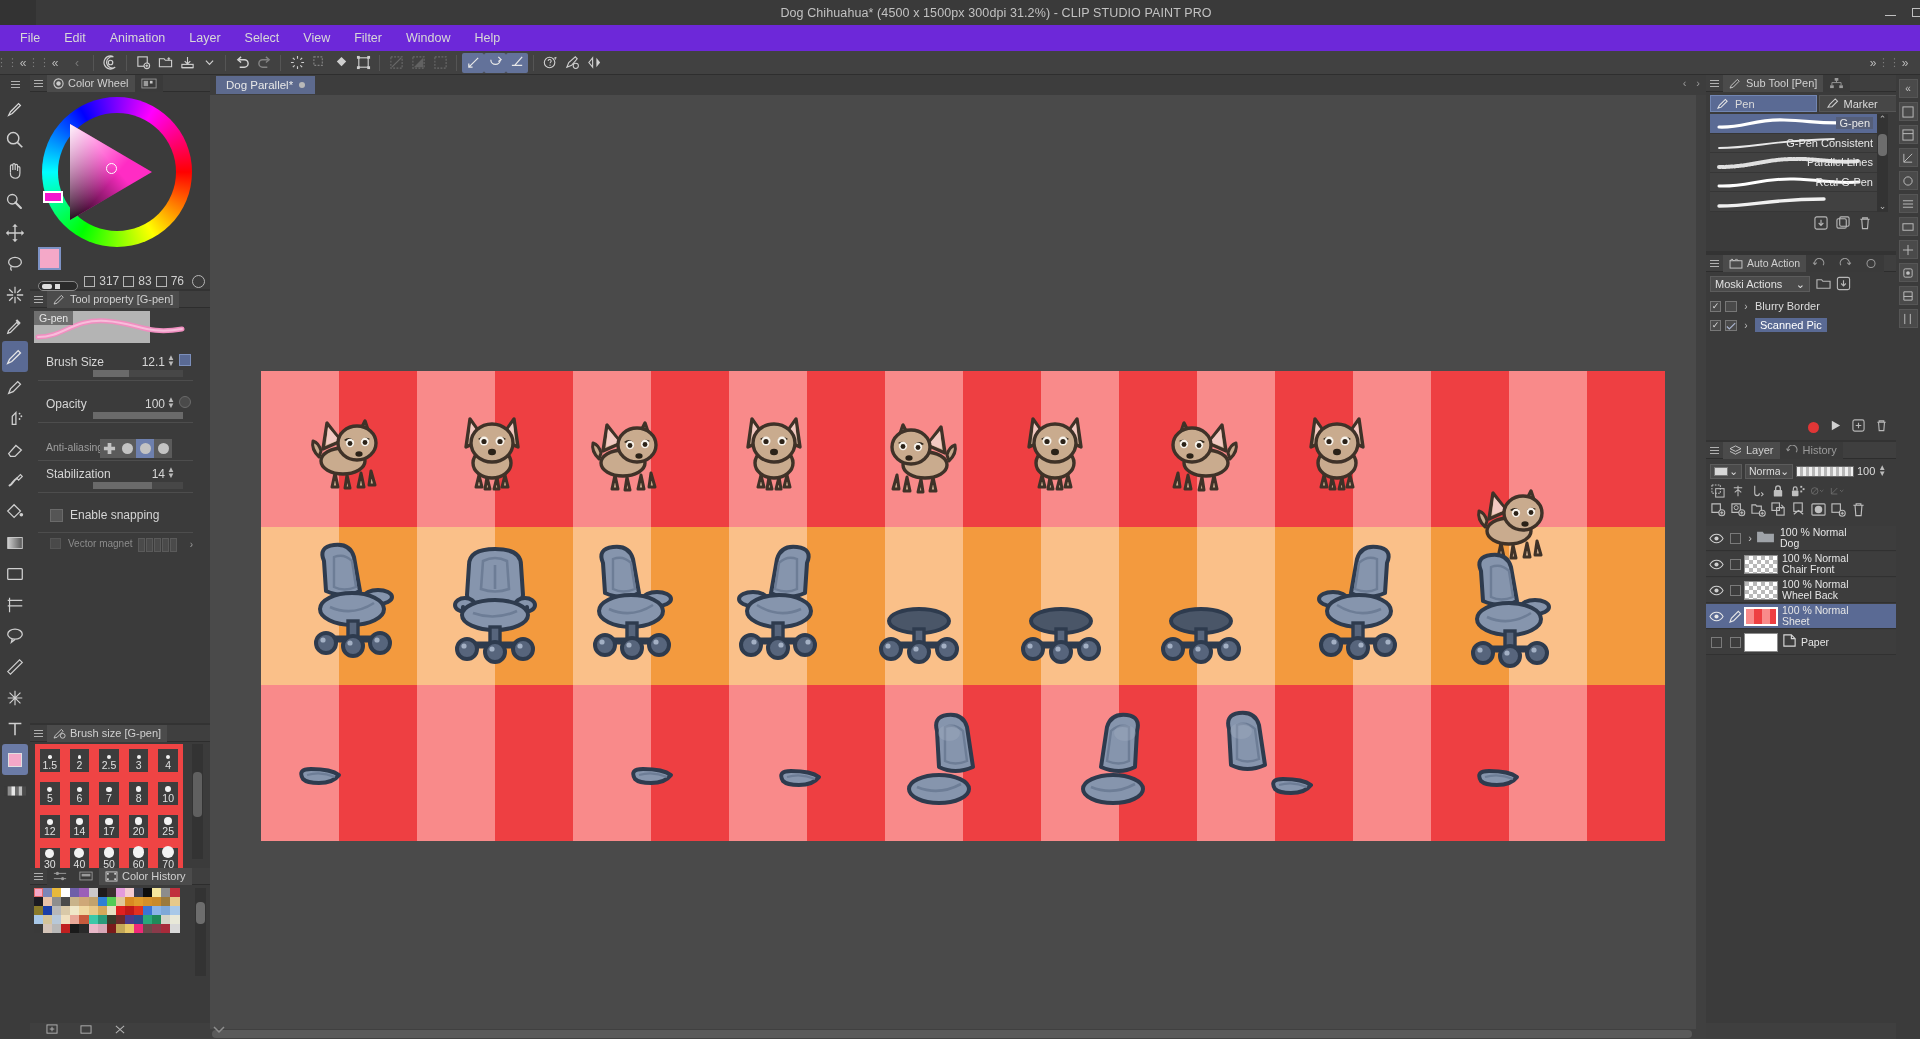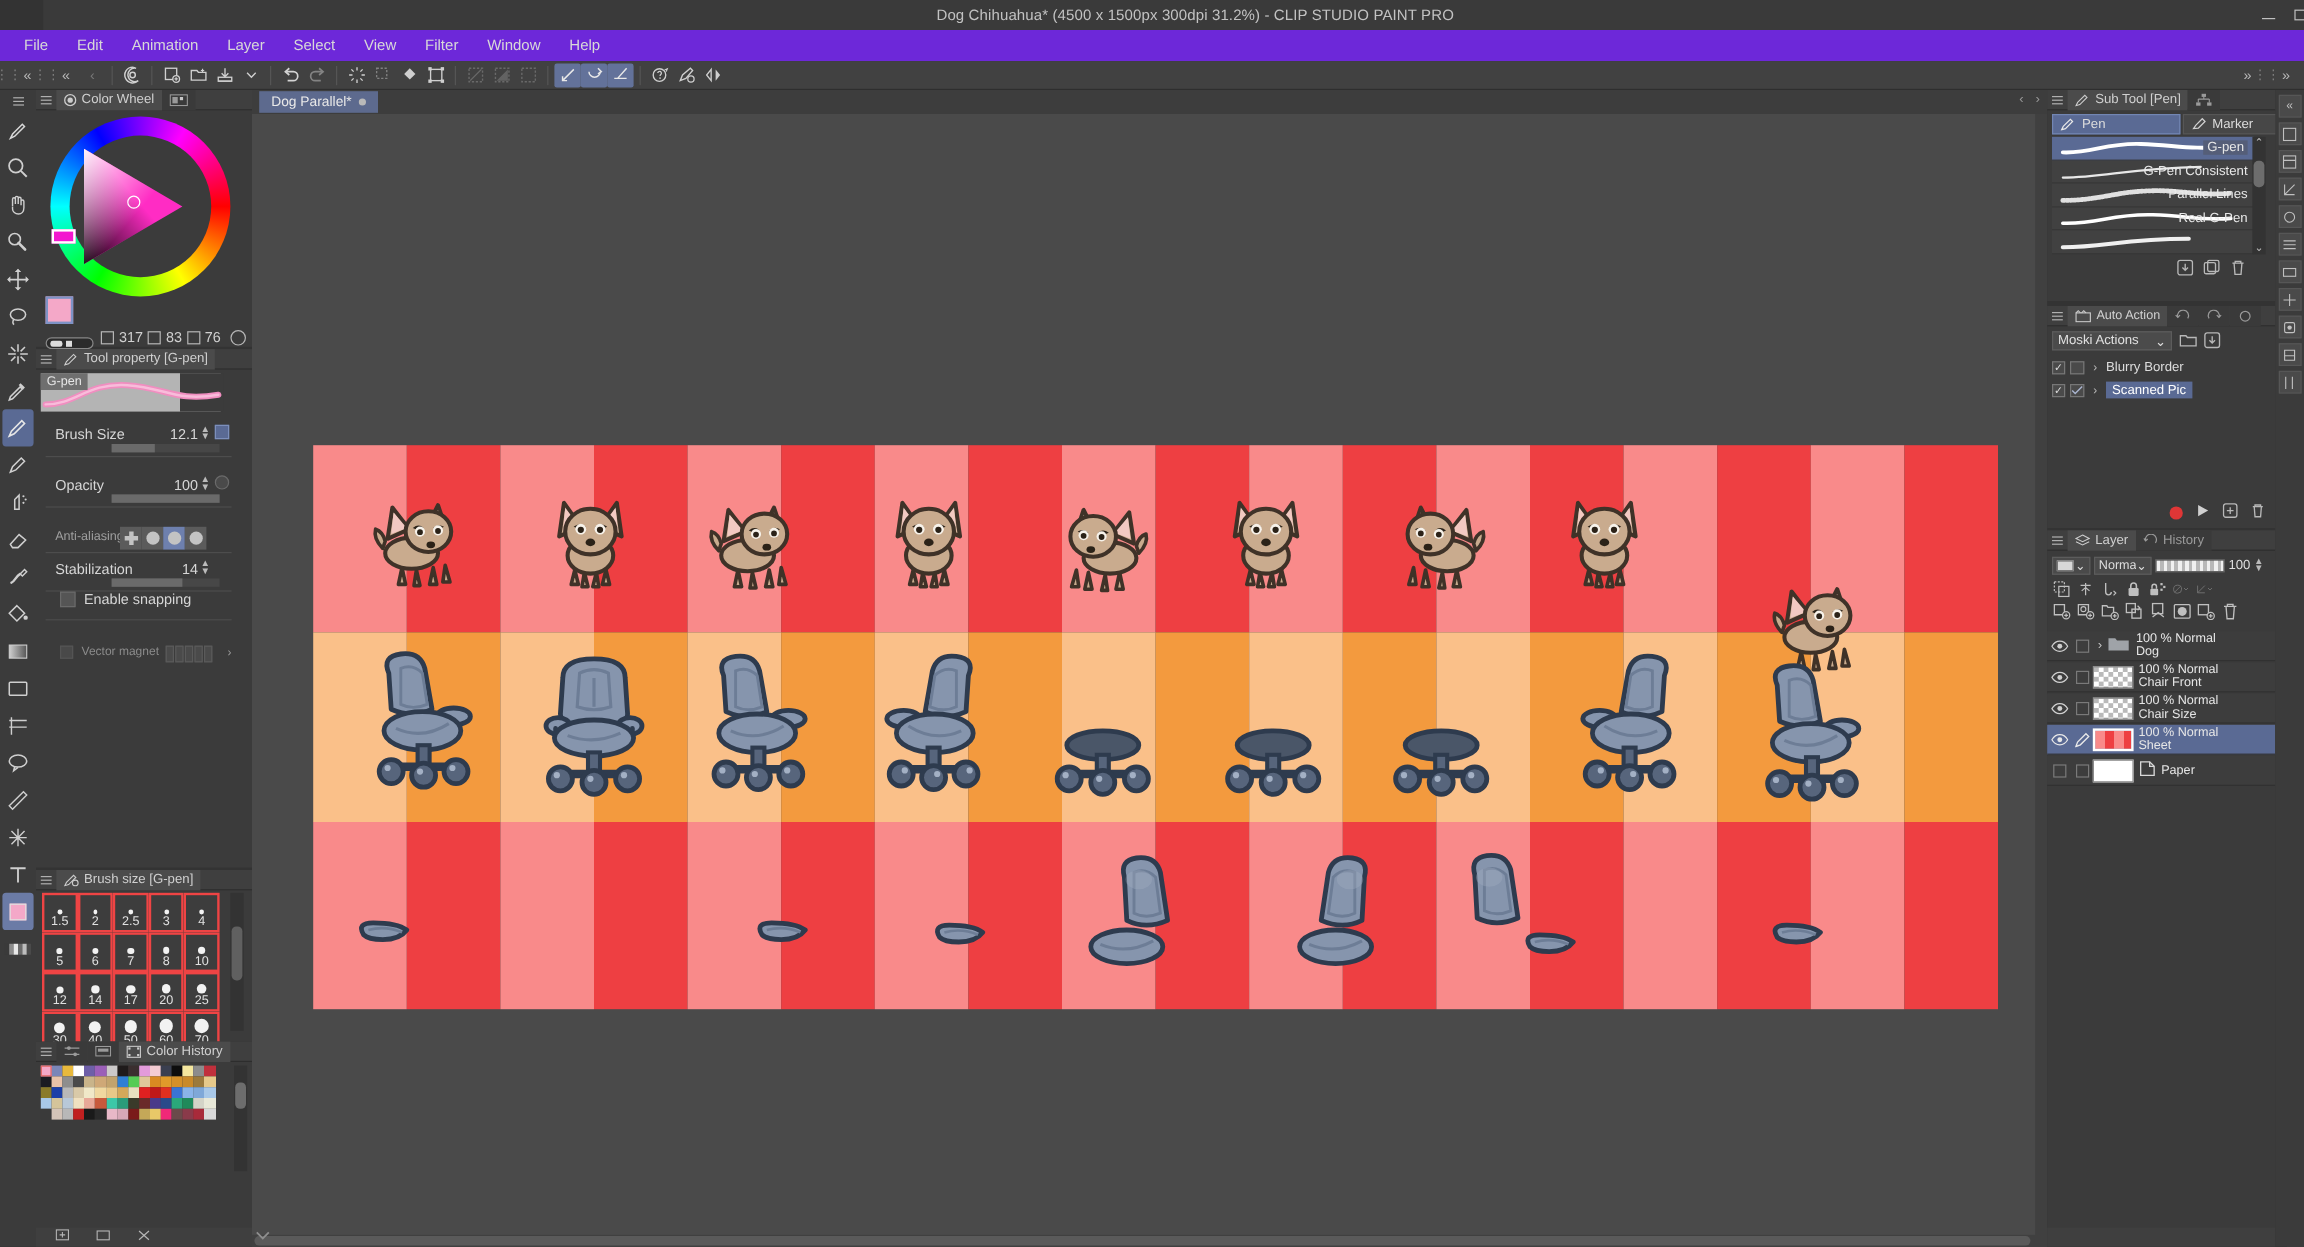--- a/index.html
+++ b/index.html
@@ -107,21 +107,21 @@
      background:#5b5b5b; }
   .aa-b.on { background:#6e80ae; }
   .aa-dot { border-radius:50%; background:#c3c3c3; display:block; }
   .vm-cells { position:absolute; left:100px; top:5px; display:flex; gap:1px; }
   .vm-cells i { width:7px; height:14px; background:#4a4a4a; border:1px solid #5a5a5a; }
 
   
   #bspanel { position:absolute; left:0; top:650px; width:180px; height:143px; background:#3b3b3b; }
   #bsgrid { position:absolute; left:5px; top:19px; width:148px; }
   .bs-row { display:flex; height:33px; }
-  .bs-cell { width:29.6px; height:33px; border:2px solid #ef4444; display:flex;
+  .bs-cell { width:29.6px; height:33px; border:5px solid #ef4444; display:flex;
      flex-direction:column; align-items:center; justify-content:flex-end; padding-bottom:1px; background:#3d3d3d; }
   .bs-dot { background:#f2f2f2; border-radius:50%; flex:0 0 auto; margin-bottom:1px; }
   .bs-num { font-size:10.5px; color:#e0e0e0; line-height:11px; }
   #bs-scroll { position:absolute; right:7px; top:19px; width:11px; height:115px; background:#333; }
   #bs-scroll i { position:absolute; left:1px; top:28px; width:9px; height:45px; background:#606060; border-radius:4px; }
 
   
   #chpanel { position:absolute; left:0; top:793px; width:180px; height:171px; background:#3b3b3b; }
   #chgrid { position:absolute; left:4px; top:20px; display:grid;
      grid-template-columns:repeat(16, 9.1px); grid-auto-rows:9.1px; gap:0px; }
@@ -648,21 +648,21 @@
       </span>
     </div>
     <div class="tp-row" style="top:172px;">
       <span class="tp-name">Stabilization</span>
       <span class="tp-val">14</span>
       <span class="tp-spin">▲<br>▼</span>
       <span class="tp-slider">
           <i style="width:66%"></i>
         </span>
     </div>
-    <div class="tp-row" style="top:196px;">
+    <div class="tp-row" style="top:212px;">
       <span class="tp-chk"></span>
       <span class="tp-name" style="left:32px;top:5px;">Enable snapping</span>
     </div>
     <div class="tp-row" style="top:242px;border-bottom:none;">
       <span class="tp-chk" style="left:12px;top:5px;width:11px;height:11px;opacity:.55;"></span>
       <span class="tp-name" style="left:30px;top:5px;font-size:10px;color:#8b8b8b;">Vector magnet</span>
       <span class="vm-cells">
         <i></i>
           <i></i>
           <i></i>
@@ -1562,21 +1562,21 @@
             <path d="M1 5.5C3 2 5.5 1 8 1s5 1 7 4.5C13 9 10.5 10 8 10s-5-1-7-4.5z" fill="none" stroke="#cfcfcf" stroke-width="1.1"></path>
             <circle cx="8" cy="5.5" r="2.2" fill="#cfcfcf"></circle>
           </svg>
       </span>
       <span class="lay-lock">
         <i style="width:11px;height:11px;border:1px solid #7a7a7a;display:block;"></i>
       </span>
       <span class="lay-thumb" style="background:repeating-conic-gradient(#ffffff 0% 25%, #b9b9b9 0% 50%) 0 0/8px 8px;"></span>
       <span class="lay-txt">
         <b>100 % Normal</b>
-        <b>Chair Size</b>
+        <b>Wheel Back</b>
       </span>
     </div>
 
     <div class="lay-row sel" style="top:162px;">
       <span class="lay-eye">
         <svg width="15" height="11" viewBox="0 0 16 11">
             <path d="M1 5.5C3 2 5.5 1 8 1s5 1 7 4.5C13 9 10.5 10 8 10s-5-1-7-4.5z" fill="none" stroke="#e8e8e8" stroke-width="1.1"></path>
             <circle cx="8" cy="5.5" r="2.2" fill="#e8e8e8"></circle>
           </svg>
       </span>

